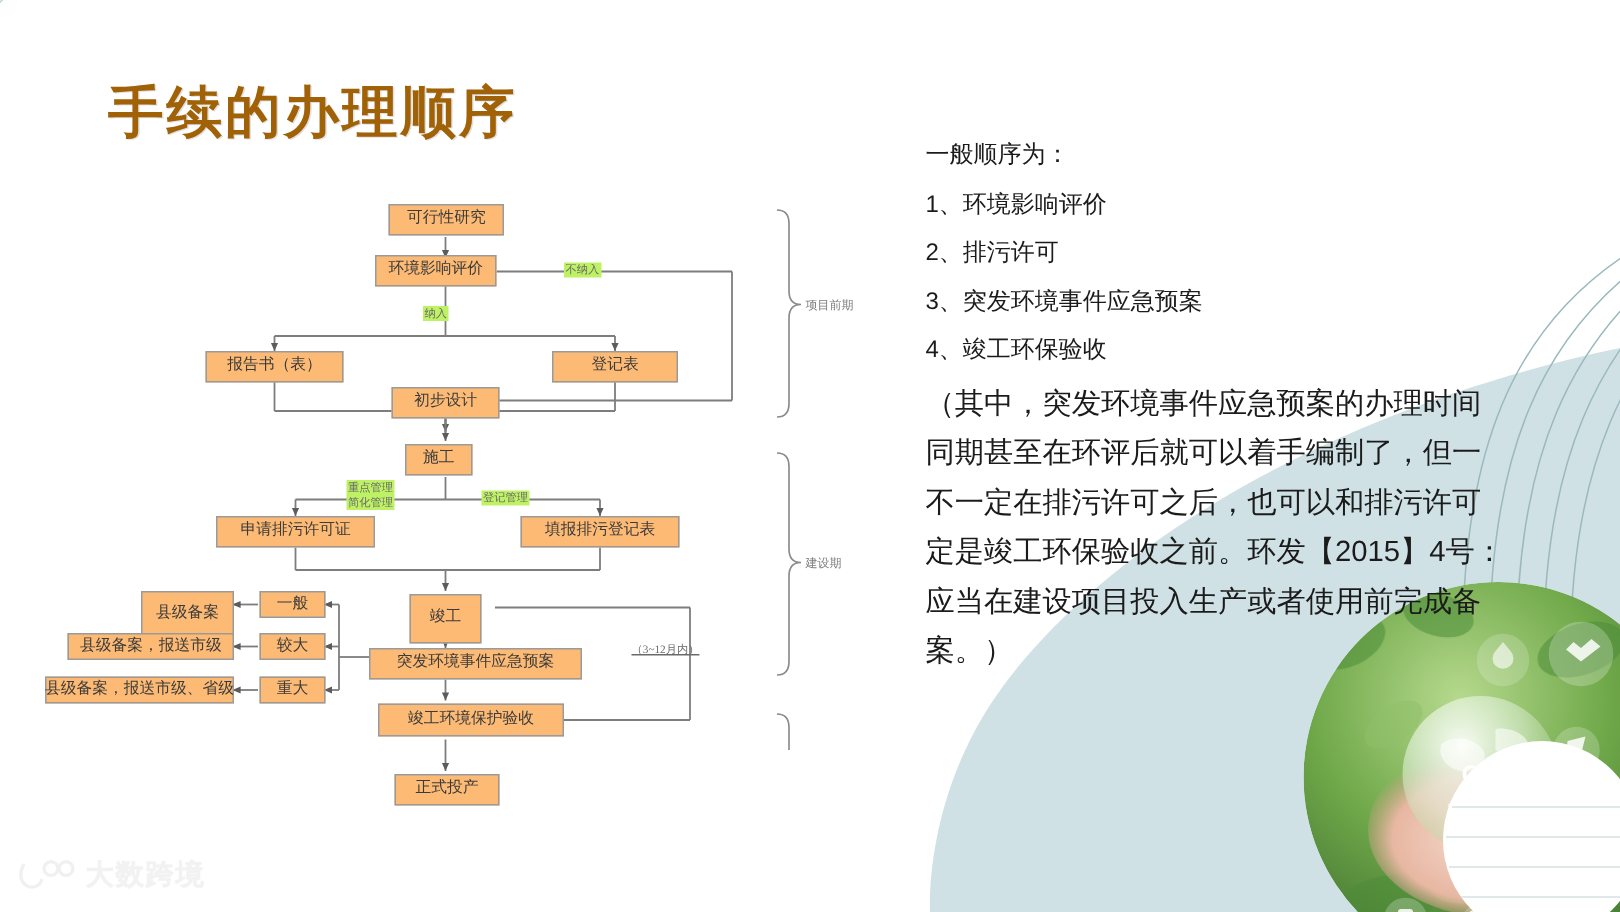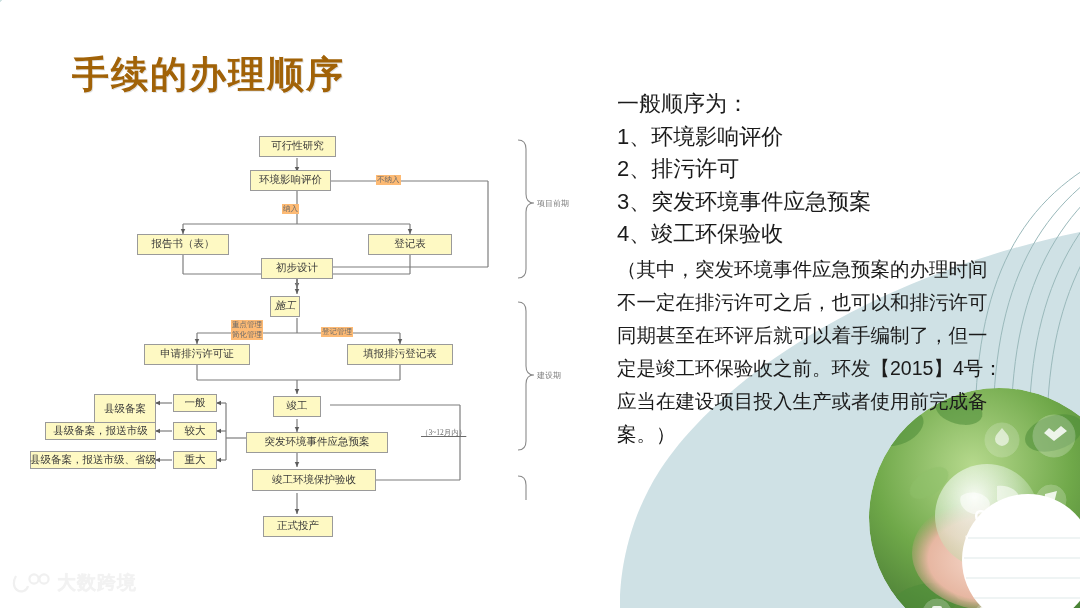--- a/index.html
+++ b/index.html
@@ -31,39 +31,39 @@
   .title{
     position:absolute;left:72px;top:50px;
     font-size:37px;font-weight:bold;color:#a16207;
     letter-spacing:2px;
     text-shadow:1px 1px 0 rgba(0,0,0,.12);
     white-space:nowrap;
   }
 
   
   .rtext{position:absolute;left:617px;top:88px;width:400px;color:#1b1b1b;}
-  .rtext .ln{font-size:22px;line-height:32.5px;white-space:nowrap;}
+  .rtext .ln{font-size:16px;line-height:32.5px;white-space:nowrap;}
   .rtext .para{font-size:19.5px;line-height:33px;margin-top:2px;}
   .rtext .para div{white-space:nowrap;}
 
   
   .flow{position:absolute;left:20px;top:128px;width:580px;height:440px;}
   .box{
     position:absolute;box-sizing:border-box;
-    border:1px solid #9a9a9a;background:#fef9c3;
+    border:1px solid #9a9a9a;background:#fdba74;
     color:#3b3b3b;
     font-size:10.5px;line-height:1;
     display:flex;align-items:center;justify-content:center;
     white-space:nowrap;
     font-family:"Liberation Serif","DejaVu Serif",serif;
   }
   .edgelbl{
     position:absolute;color:#6a6a6a;font-size:7.5px;white-space:nowrap;
     font-family:"Liberation Serif","DejaVu Serif",serif;
-    background:#fdba74;padding:0 1px;
+    background:#bef264;padding:0 1px;
   }
   .brklbl{
     position:absolute;color:#7d7d7d;font-size:8px;white-space:nowrap;
     font-family:"Liberation Serif","DejaVu Serif",serif;
   }
   .flow svg{position:absolute;left:0;top:0;width:580px;height:440px;overflow:visible;}
 
   
   .logo{position:absolute;left:12px;top:570px;display:flex;align-items:center;gap:7px;}
   .logo .mark{width:38px;height:22px;}
@@ -190,22 +190,22 @@
   <div class="title">手续的办理顺序</div>
 
   <div class="rtext">
     <div class="ln">一般顺序为：</div>
     <div class="ln">1、环境影响评价</div>
     <div class="ln">2、排污许可</div>
     <div class="ln">3、突发环境事件应急预案</div>
     <div class="ln">4、竣工环保验收</div>
     <div class="para">
       <div>（其中，突发环境事件应急预案的办理时间</div>
+      <div>同期甚至在环评后就可以着手编制了，但一</div>
       <div>不一定在排污许可之后，也可以和排污许可</div>
-      <div>同期甚至在环评后就可以着手编制了，但一</div>
       <div>定是竣工环保验收之前。环发【2015】4号：</div>
       <div>应当在建设项目投入生产或者使用前完成备</div>
       <div>案。）</div>
     </div>
   </div>
 
   <div class="flow">
 
     <svg>
       <defs>
@@ -288,27 +288,27 @@
     <div class="box" style="left:239px;top:8px;width:77px;height:21px;">可行性研究</div>
 
     <div class="box" style="left:230px;top:42px;width:81px;height:21px;">环境影响评价</div>
 
     <div class="box" style="left:117px;top:106px;width:92px;height:21px;">报告书（表）</div>
 
     <div class="box" style="left:348px;top:106px;width:84px;height:21px;">登记表</div>
 
     <div class="box" style="left:241px;top:130px;width:72px;height:21px;">初步设计</div>
 
-    <div class="box" style="left:250px;top:168px;width:30px;height:21px;font-style:italic;">施工</div>
+    <div class="box" style="left:250px;top:168px;width:45px;height:21px;">施工</div>
 
     <div class="box" style="left:124px;top:216px;width:106px;height:21px;">申请排污许可证</div>
 
     <div class="box" style="left:327px;top:216px;width:106px;height:21px;">填报排污登记表</div>
 
-    <div class="box" style="left:253px;top:268px;width:48px;height:21px;">竣工</div>
+    <div class="box" style="left:253px;top:268px;width:48px;height:33px;">竣工</div>
 
     <div class="box" style="left:226px;top:304px;width:142px;height:21px;">突发环境事件应急预案</div>
 
     <div class="box" style="left:232px;top:341px;width:124px;height:22px;">竣工环境保护验收</div>
 
     <div class="box" style="left:243px;top:388px;width:70px;height:21px;">正式投产</div>
 
     <div class="box" style="left:153px;top:266px;width:44px;height:18px;">一般</div>
 
     <div class="box" style="left:153px;top:294px;width:44px;height:18px;">较大</div>

